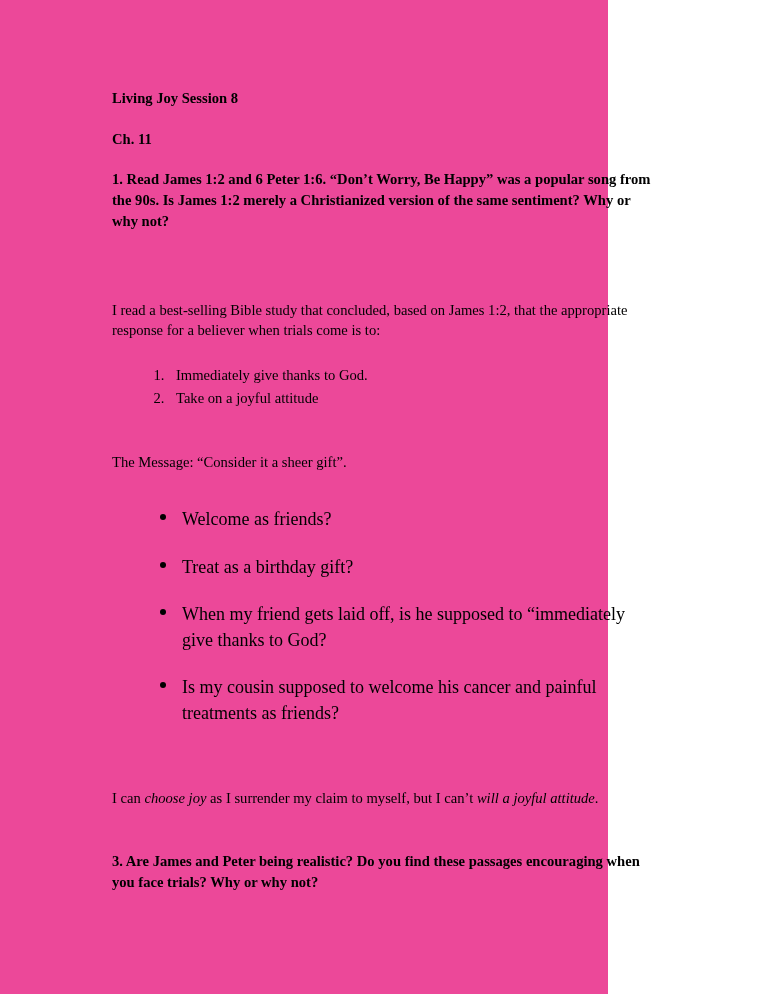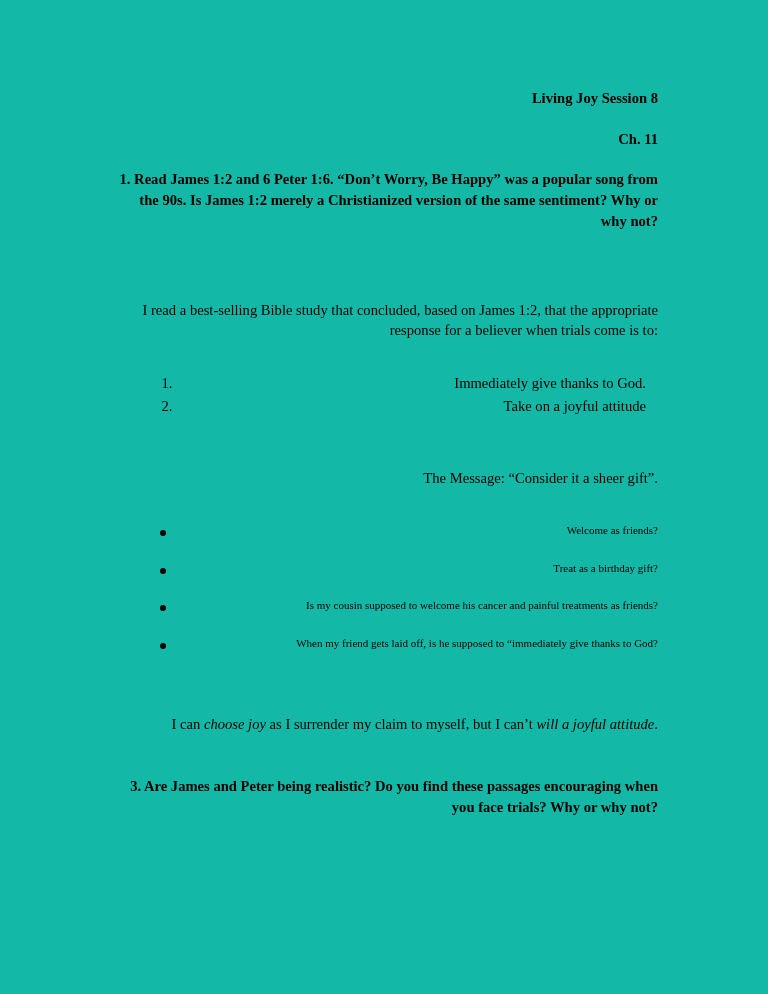--- a/index.html
+++ b/index.html
@@ -9,25 +9,24 @@
   }
   body {
     width: 768px;
     height: 994px;
     font-family: "Liberation Serif", serif;
     color: #000000;
     -webkit-font-smoothing: antialiased;
   }
   .page {
     position: relative;
-    width: 768px;
+    width: 608px;
     height: 994px;
-    background: #14b8a6;
+    background: #ec4899;
     box-sizing: border-box;
-    text-align: right;
   }
   .content {
     position: absolute;
     left: 112px;
     top: 88px;
     width: 546px;
   }
   p {
     margin: 0 0 0 0;
     font-size: 14.6px;
@@ -35,33 +34,33 @@
   }
   .b {
     font-weight: bold;
   }
   .gap-sm { height: 20px; }
   .gap-md { height: 26px; }
   .gap-lg { height: 34px; }
   .gap-xl { height: 42px; }
 
   ol.numlist {
-    margin: 12px;
+    margin: 4px;
     padding: 0 0 0 52px;
     font-size: 14.6px;
     line-height: 1.42;
   }
   ol.numlist li {
     margin: 0 0 2px 0;
     padding-left: 8px;
   }
   ul.bullets {
     margin: 0;
     padding: 0 0 0 46px;
-    font-size: 11px;
+    font-size: 18px;
     line-height: 1.42;
     list-style: none;
   }
   ul.bullets li {
     position: relative;
     margin: 0 0 22px 0;
     padding-left: 24px;
   }
   ul.bullets li:before {
     content: "";
@@ -102,22 +101,22 @@
     <div class="gap-sm"></div>
 
     <div class="gap-sm"></div>
 
     <p>The Message: “Consider it a sheer gift”.</p>
     <div class="gap-lg"></div>
 
     <ul class="bullets">
       <li>Welcome as friends?</li>
       <li>Treat as a birthday gift?</li>
+      <li>When my friend gets laid off, is he supposed to “immediately give thanks to God?</li>
       <li>Is my cousin supposed to welcome his cancer and painful treatments as friends?</li>
-      <li>When my friend gets laid off, is he supposed to “immediately give thanks to God?</li>
     </ul>
     <div class="gap-sm"></div>
 
     <div class="gap-sm"></div>
 
     <p><span>I can </span><span class="ital">choose joy</span><span> as I surrender my claim to myself, but I can’t </span><span class="ital">will a joyful attitude</span><span>.</span></p>
     <div class="gap-xl"></div>
 
     <p class="b">3. Are James and Peter being realistic? Do you find these passages encouraging when you face trials? Why or why not?</p>
 

